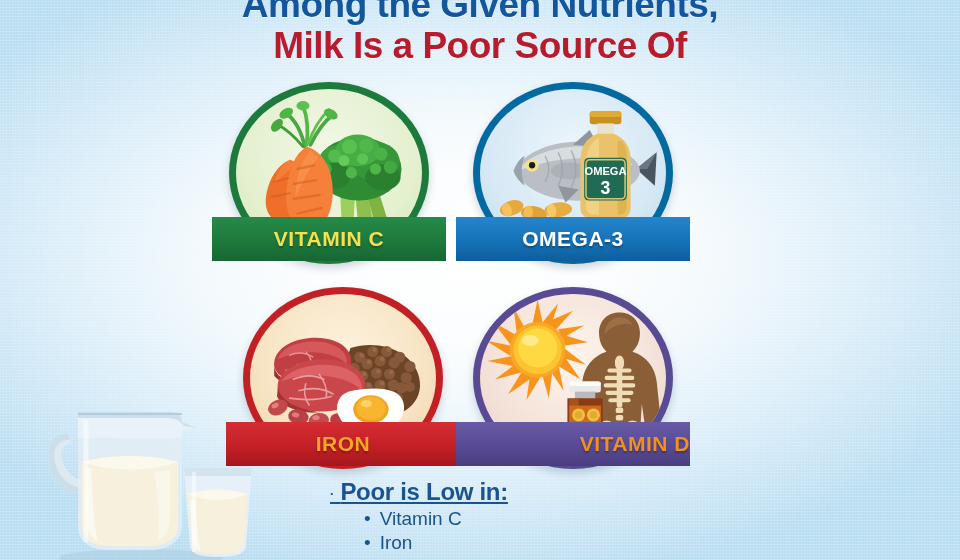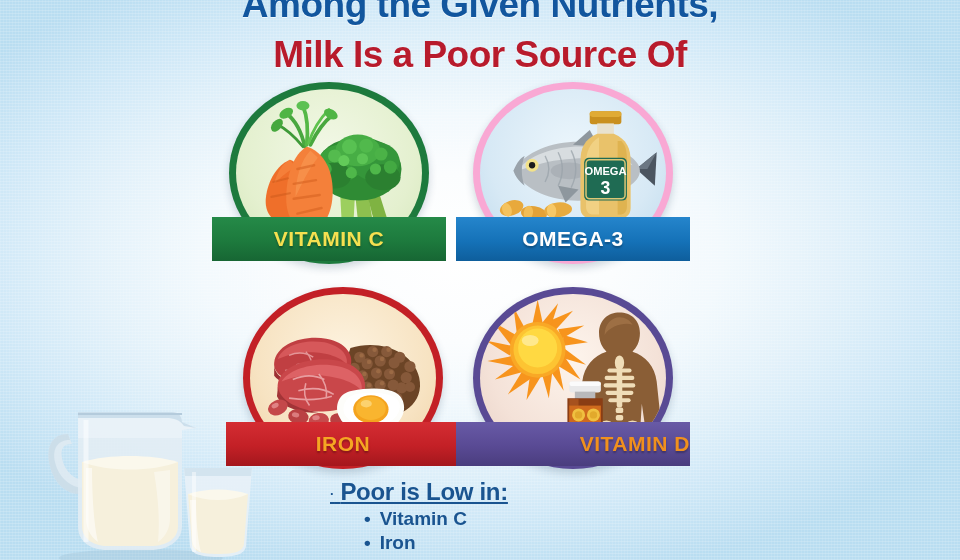--- a/index.html
+++ b/index.html
@@ -30,21 +30,21 @@
   #title{
     position:absolute; top:-14px; left:0; width:960px;
     text-align:center; z-index:6;
   }
   .t-line{
     font-weight:bold; letter-spacing:-.5px; line-height:1.02;
     font-family:"Liberation Sans", sans-serif;
     white-space:nowrap;
   }
   #t1{ font-size:37px; color:#12569e; text-shadow:0 1px 0 rgba(255,255,255,.65); }
-  #t2{ font-size:37px; color:#b81b2c; text-shadow:0 1px 0 rgba(255,255,255,.65); margin-top:12px;}
+  #t2{ font-size:37px; color:#b81b2c; text-shadow:0 1px 0 rgba(255,255,255,.65); margin-top:3px;}
 
   
   #grid{
     position:absolute; left:218px; top:82px;
     width:470px; height:400px; z-index:5;
   }
   .badge{
     position:absolute; width:222px; height:195px;
   }
   .badge.b0{ left:0;   top:0; }
@@ -90,21 +90,21 @@
 
   
   #lowlist{ position:absolute; left:330px; top:478px; z-index:7; }
   #lowlist-head{
     font-size:24px; font-weight:bold; color:#1a5490;
     text-decoration:underline; letter-spacing:-.3px;
     white-space:nowrap;
   }
   #lowlist-head .dot{ font-size:13px; vertical-align:middle; }
   .low-item{
-    font-size:19px; font-weight:bold; color:#1a5490;
+    font-size:19px; font-weight:normal; color:#1a5490;
     margin-left:34px; margin-top:2px; white-space:nowrap;
   }
   .low-item .b{ margin-right:9px; }
 </style>
 </head>
 <body>
 
 <div id="bg"></div>
 <div id="bg-noise"></div>
 
@@ -172,21 +172,21 @@
           </g>
         </svg>
       </div>
     </div>
     <div class="ribbon" style="background:linear-gradient(180deg,#258a48 0%,#1d7a3d 55%,#176633 100%);">
       <span class="ribbon-txt" style="color:#f5e050;">VITAMIN C</span>
     </div>
   </div>
 
   <div class="badge b1">
-    <div class="disc" style="background:#f9a8d4;">
+    <div class="disc" style="background:#0369a1;">
       <div class="disc-inner" style="background:radial-gradient(circle at 50% 38%,#ecf6fc 0%,#d7e9f5 60%,#bcd9ec 100%);">
         <svg class="scene" viewBox="0 0 200 182">
 
           <g>
             <path d="M168 86 L190 68 L188 104 Z" fill="#4b5560"></path>
             <path d="M168 86 L190 68 L180 86 Z" fill="#6b7783"></path>
             <path d="M36 88 C54 58 104 50 140 62 C164 70 172 80 172 88 C172 98 160 108 138 115 C102 127 54 118 36 88 Z" fill="#b9bfc4"></path>
             <path d="M40 88 C58 64 104 56 138 66 C150 70 160 76 164 82 C146 74 96 70 60 82 Z" fill="#d8dde0"></path>
             <path d="M100 60 L118 44 L128 62 Z" fill="#8e979e"></path>
             <path d="M84 104 L92 122 L106 108 Z" fill="#8e979e"></path>

